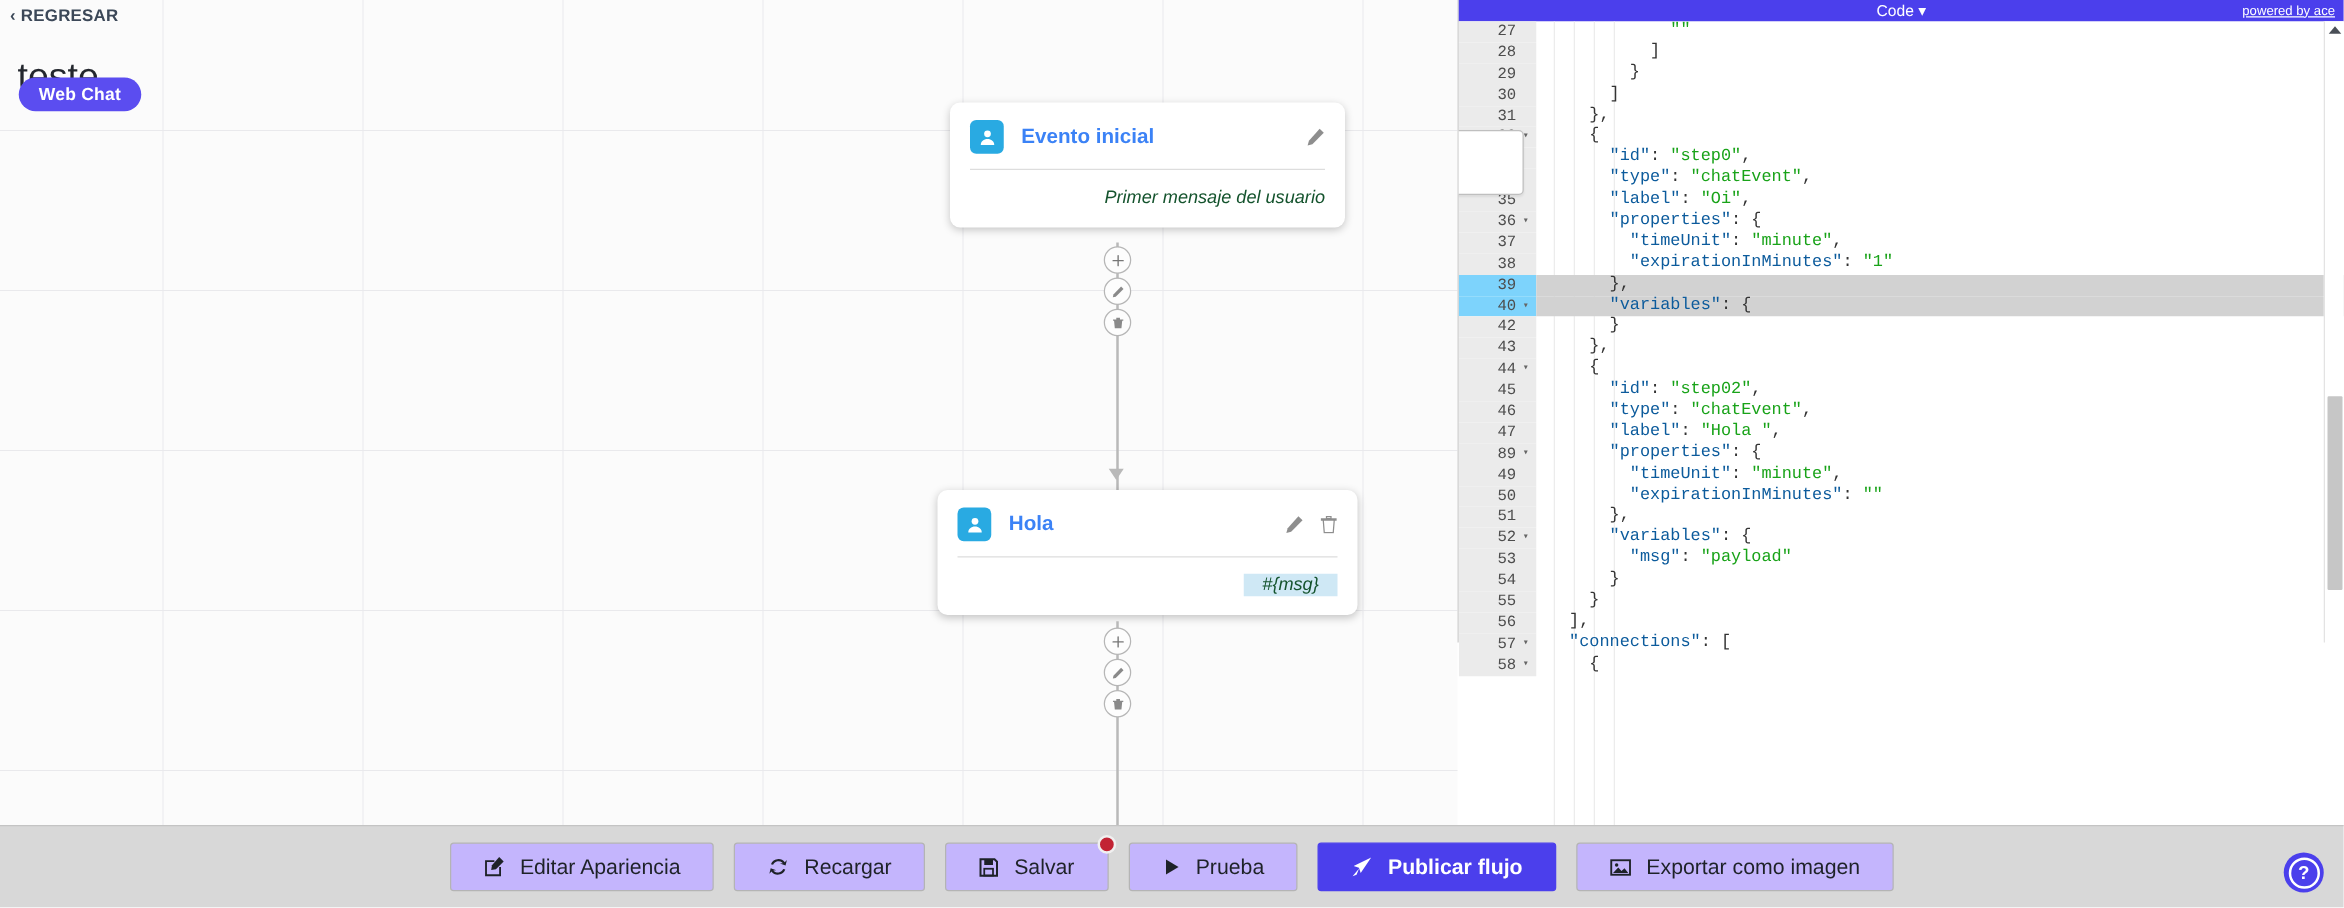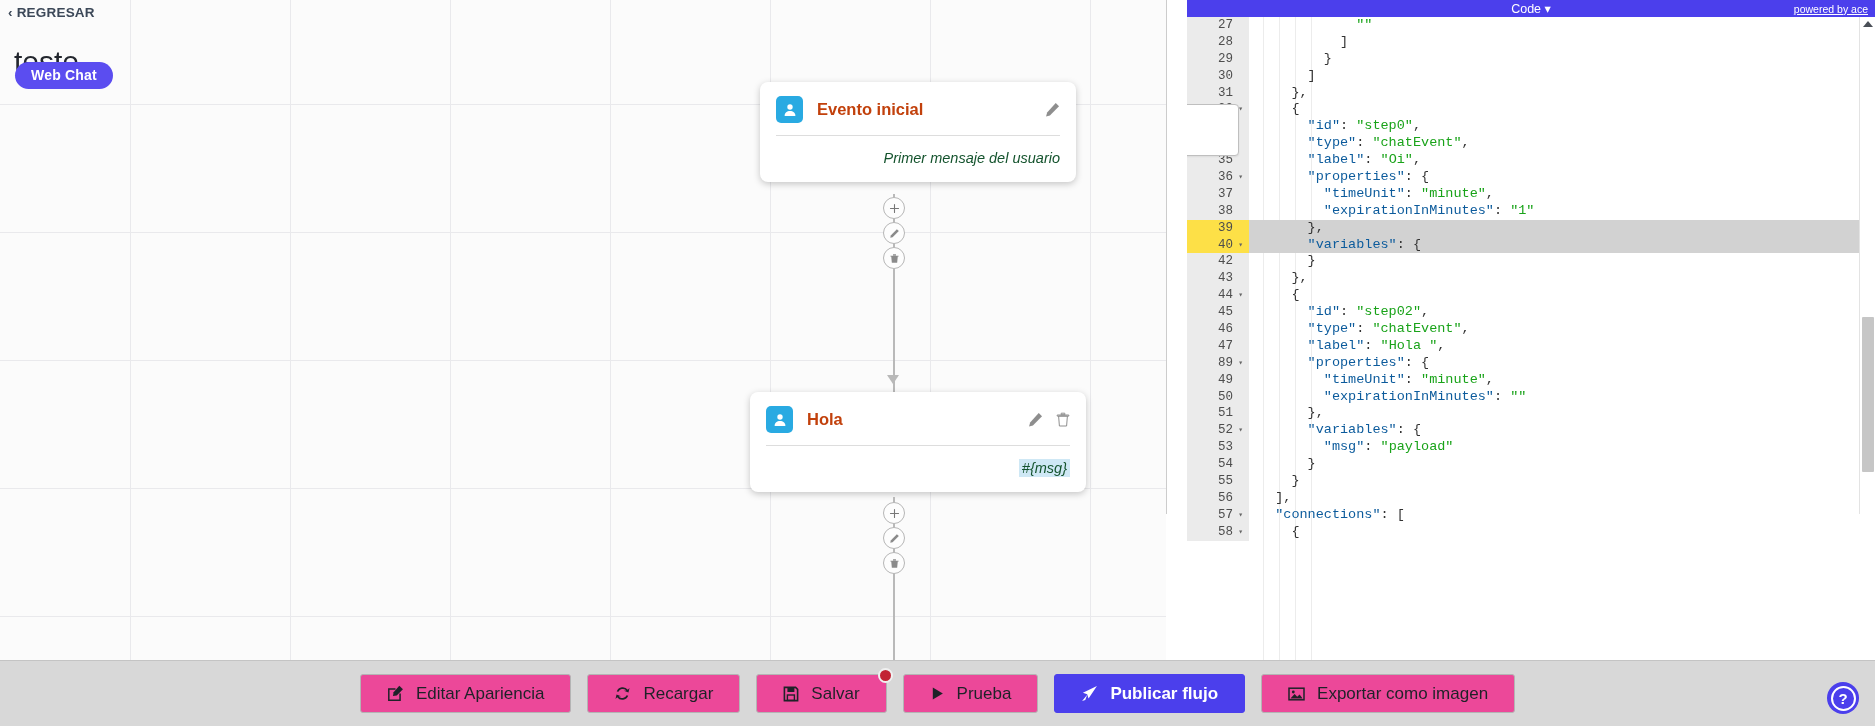--- a/index.html
+++ b/index.html
@@ -57,36 +57,36 @@
   }
   .node-icon {
     width: 27px; height: 27px;
     background: #29aae2;
     border-radius: 5px;
     flex: 0 0 auto;
     display: flex; align-items: center; justify-content: center;
   }
   .node-title {
     margin-left: 14px;
-    font-size: 16.5px; font-weight: bold; color: #c2410c;
+    font-size: 16.5px; font-weight: bold; color: #3b82f6;
     flex: 1 1 auto;
   }
   .node-actions { display: flex; align-items: center; gap: 13px; }
   .icon-btn { cursor: pointer; line-height: 0; opacity: .62; }
   .node-sep {
     height: 1px; background: #dddddd;
     margin: 0 16px;
   }
   .node-body {
     padding: 14px 16px 16px 16px;
     text-align: right;
     font-size: 14.5px; font-style: italic; color: #14532d;
   }
   .node-body .hl {
-    background: #cfe8f5; padding: 1px 3px; font-style: italic;
+    background: #cfe8f5; padding: 1px 15px; font-style: italic;
   }
 
   #node-evento { left: 760px; top: 82px; width: 316px; }
   #node-hola  { left: 750px; top: 392px; width: 336px; }
 
   
   .conn-line {
     position: absolute; width: 2px; background: #b9b9b9;
   }
   .arrowhead {
@@ -109,21 +109,20 @@
     margin-bottom: 3px;
     color: #777;
   }
 
   
   .editor {
     position: absolute; left: 1166px; top: 0;
     width: 709px; height: 514px;
     background: #ffffff;
     border-left: 1px solid #cccccc;
-    padding-left: 20px;
   }
   .editor-header {
     height: 17px; background: #4b3fec;
     display: flex; align-items: center; position: relative;
   }
   .editor-header .title {
     position: absolute; left: 50%; transform: translateX(-50%);
     color: #ffffff; font-size: 12.5px;
   }
   .editor-header .powered {
@@ -148,21 +147,21 @@
     width: 62px; flex: 0 0 62px;
     background: #ebebeb;
     color: #4d4d4d;
     text-align: right;
     padding-right: 6px;
     height: 16.9px; line-height: 16.9px;
     display: flex; justify-content: flex-end; align-items: center;
     gap: 3px;
     font-size: 12.5px;
   }
-  .gutter.active { background: #fde047; justify-content: flex-end; }
+  .gutter.active { background: #7dd3fc; justify-content: flex-end; }
   .fold {
     font-size: 8px; color: #666; width: 7px; display: inline-block;
   }
   .code-text {
     flex: 1 1 auto; white-space: pre;
     padding-left: 10px;
     height: 16.9px; line-height: 16.9px;
     color: #333333;
     position: relative;
   }
@@ -220,21 +219,21 @@
     gap: 0px;
     border-top: 1px solid #c4c4c4;
   }
   .tb-btn {
     position: relative;
     height: 39px;
     display: flex; align-items: center; justify-content: center;
     gap: 12px;
     padding: 0 26px;
     border: 1px solid #b4b4b4;
-    background: #ec4899;
+    background: #c4b5fd;
     color: #1e2228;
     font-size: 17px;
     border-radius: 3px;
     margin: 0 8px;
     cursor: pointer;
     white-space: nowrap;
   }
   .tb-btn.primary {
     background: #4b3fec; border-color: #4b3fec; color: #ffffff; font-weight: bold;
   }

